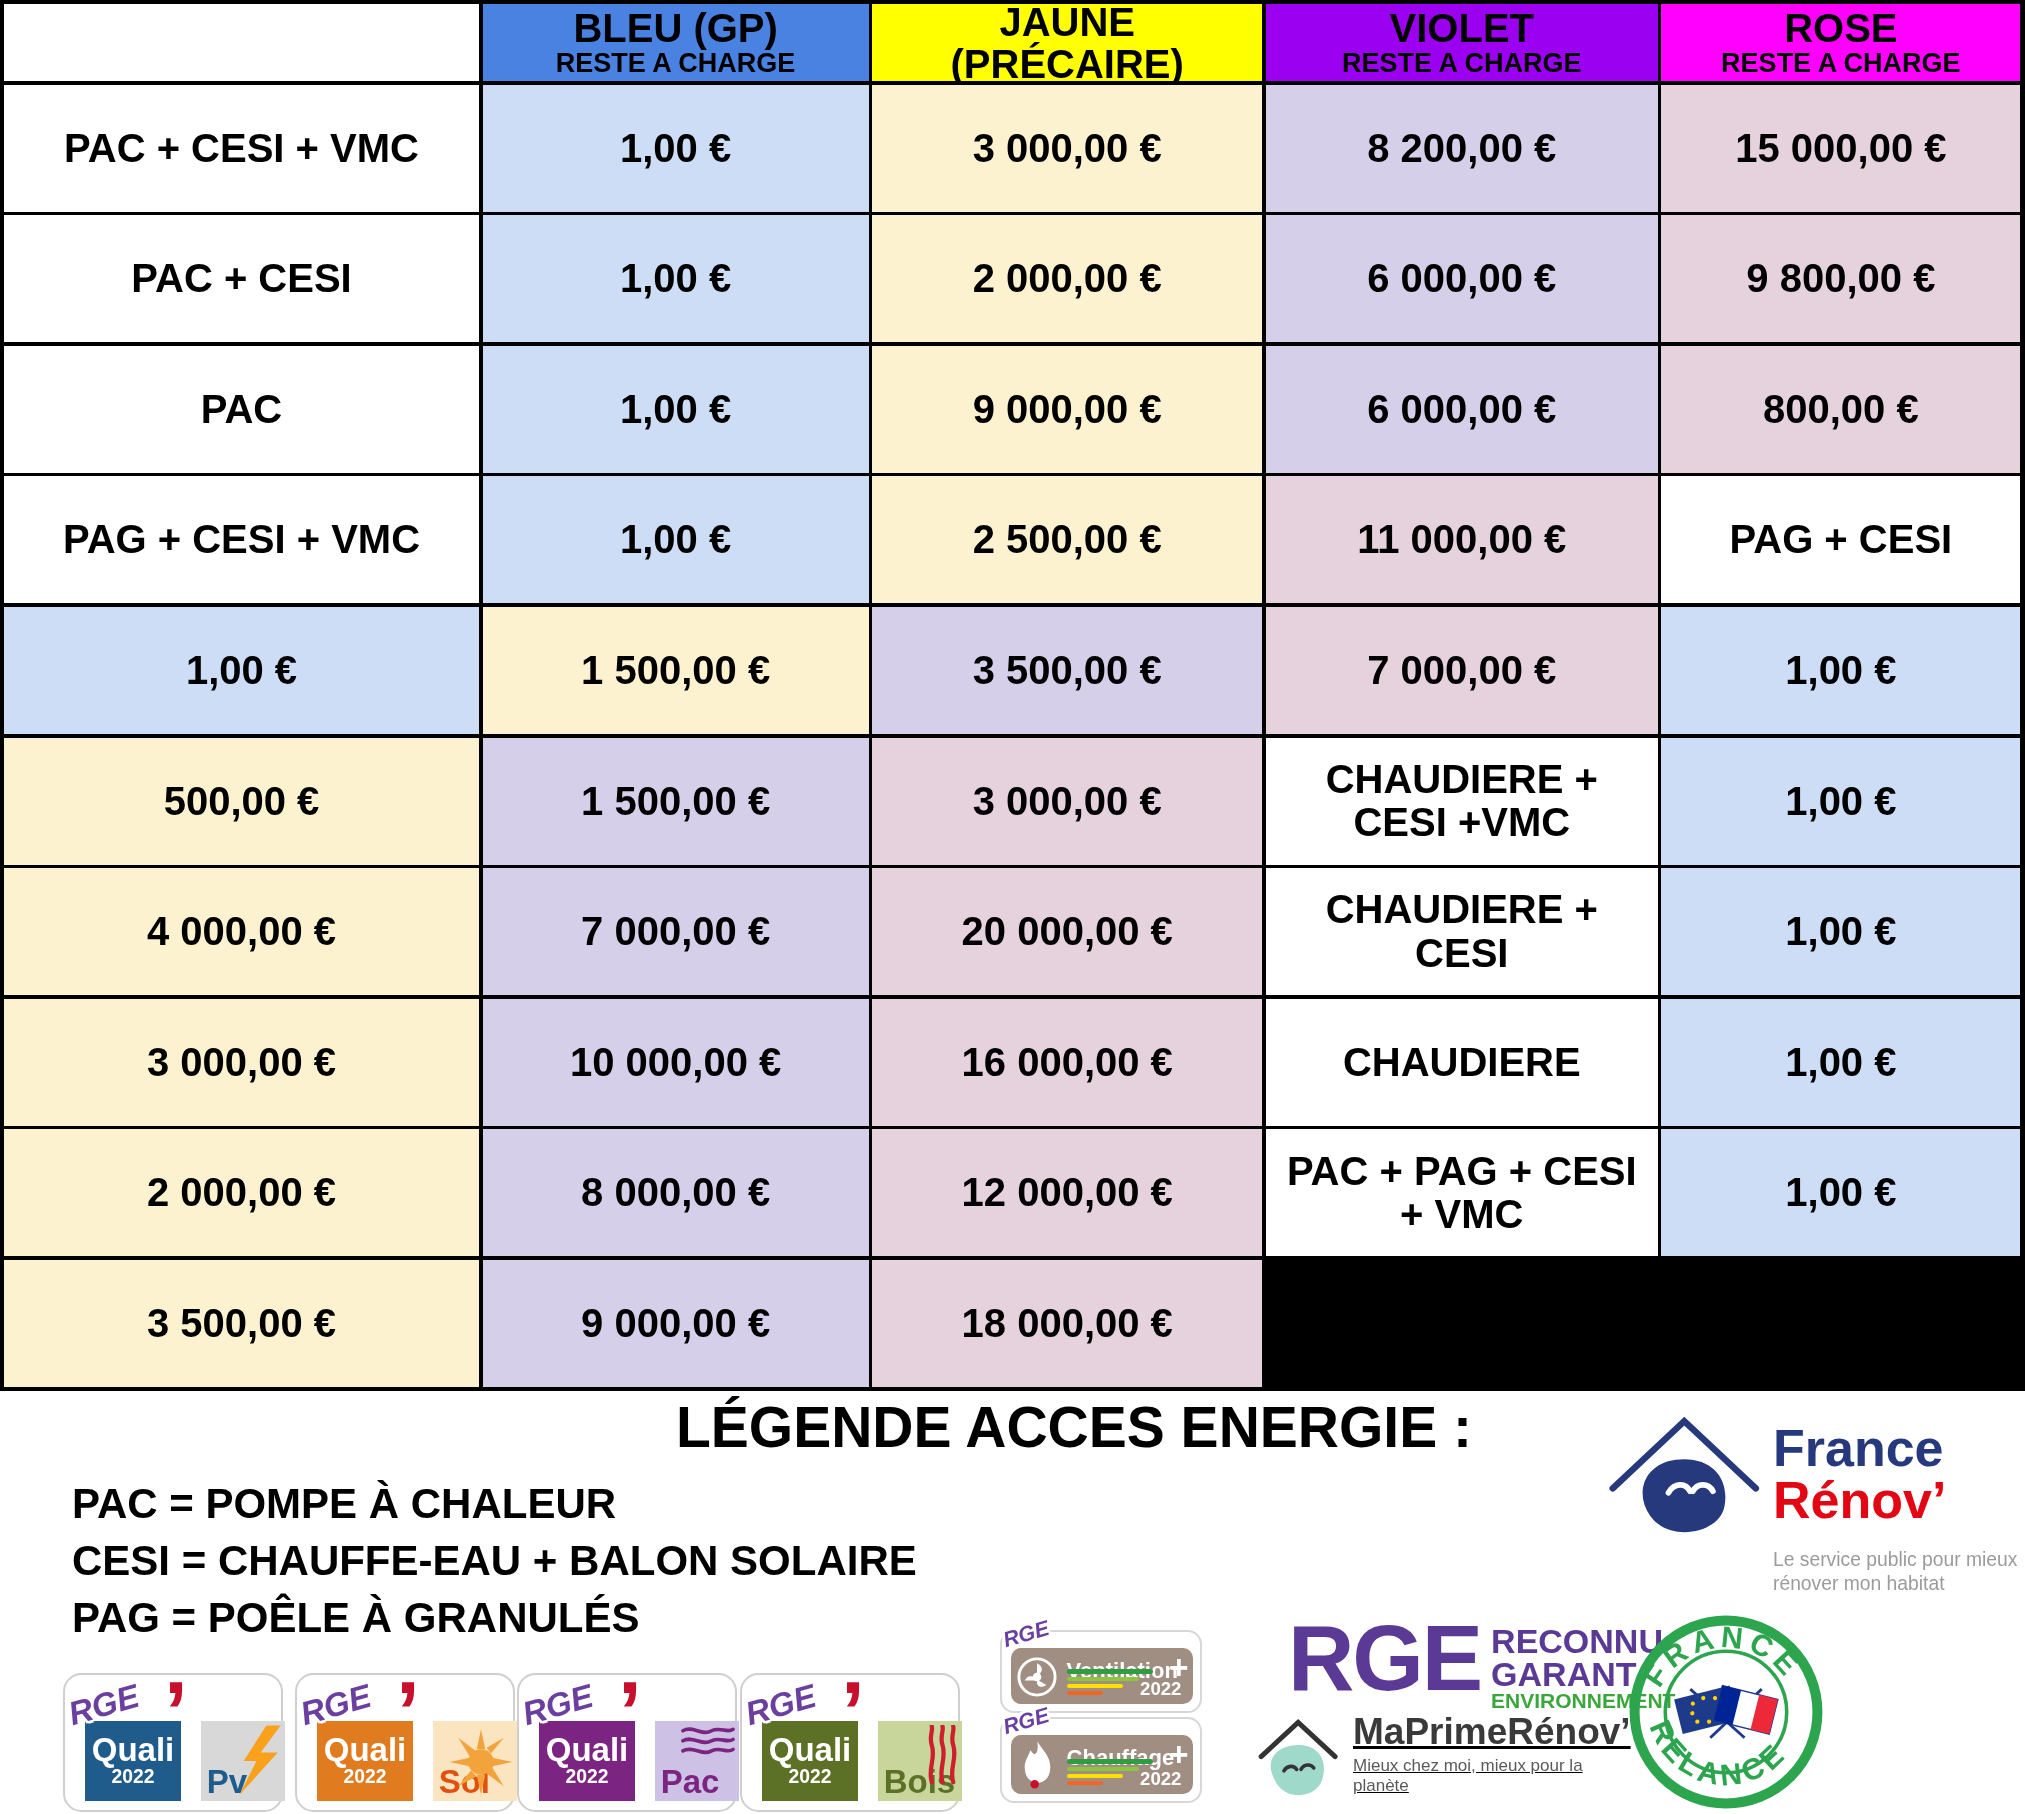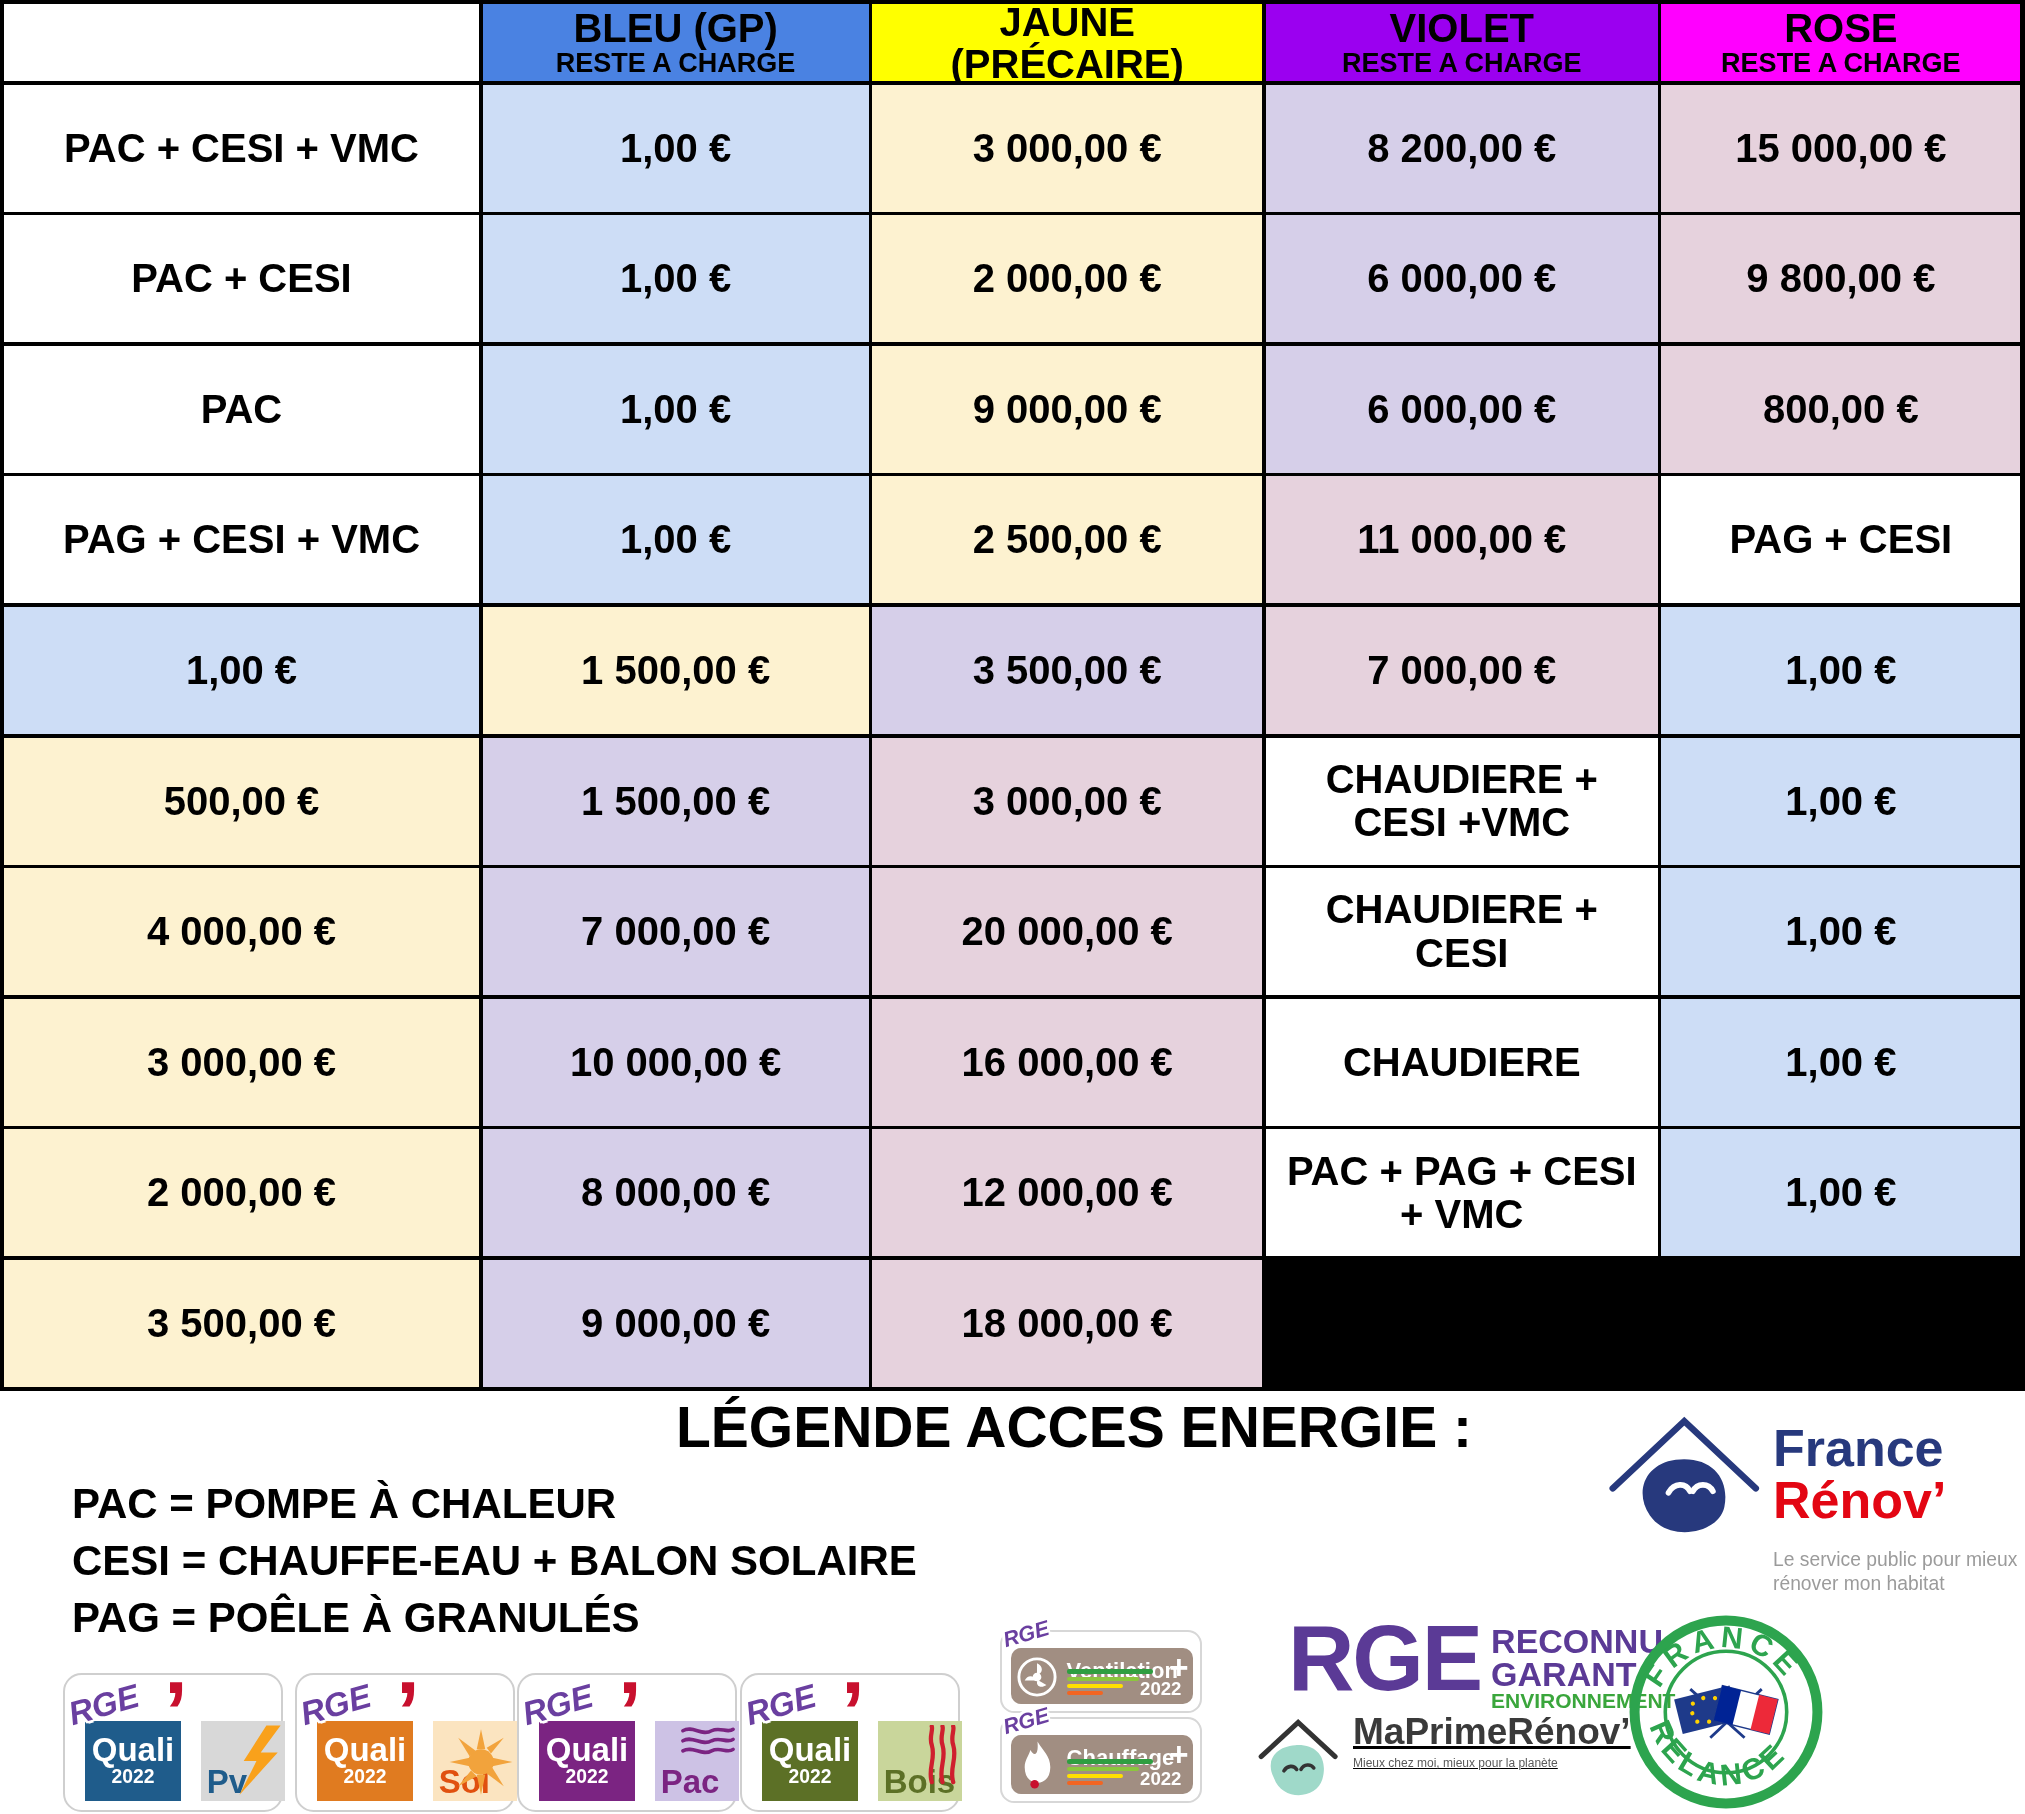--- a/index.html
+++ b/index.html
@@ -71,21 +71,21 @@
   .rge-main .big{ font-size:92px; font-weight:900; letter-spacing:-2.1px; line-height:0.85; }
   .rge-main .col{ margin-left:10px; margin-top:5.7px; line-height:0.98; }
   .rge-main .r1{ font-size:34px; font-weight:900; }
   .rge-main .r2{ font-size:34px; font-weight:900; }
   .rge-main .r3{ font-size:21px; font-weight:900; }
 
   
   .mpr{ position:absolute; left:1254px; top:1712px; width:372px; height:100px; }
   .mpr .txt{ position:absolute; left:99px; top:1.4px;text-decoration:underline; }
   .mpr .t1{ font-size:37px; font-weight:bold; color:#3a3a3a; line-height:1.0; }
-  .mpr .t2{ font-size:12px; color:#5a5a5a; margin-top:5.7px; }
+  .mpr .t2{ font-size:17px; color:#5a5a5a; margin-top:5.7px; }
 
   .fr-relance{ position:absolute; left:1626px; top:1612px; }
 </style>
 </head>
 <body>
 
 <div id="page">
 
   <div class="price-table">
     <div class="cell head"></div>

